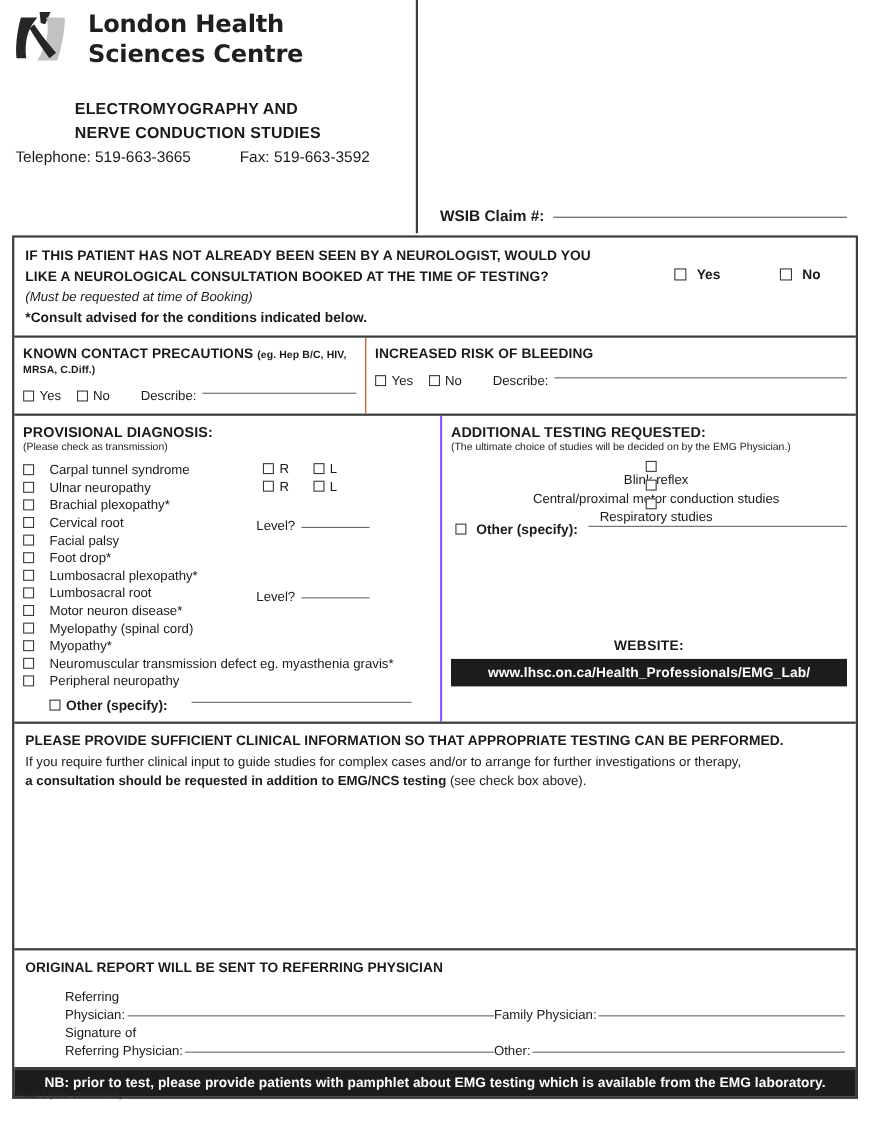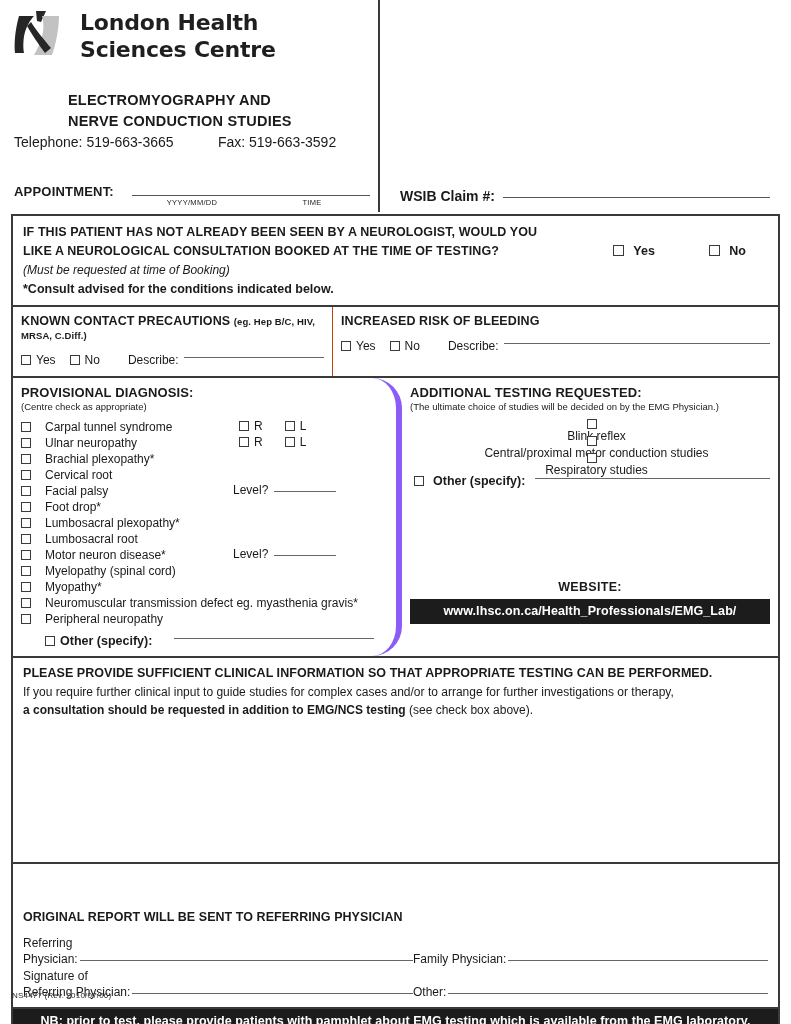--- a/index.html
+++ b/index.html
@@ -111,37 +111,37 @@
     display: inline-block; width: 10px; height: 10px;
     border: 1.6px solid #3a3a3a; background: #fff;
     vertical-align: -1px; flex: 0 0 auto;
   }
   .cb.lg { width: 11px; height: 11px; }
   .cb-lbl { margin-left: 5px; margin-right: 14px; font-size: 12px; }
   .cb-lbl.b { font-weight: bold; font-size: 12.5px; }
 
   
   .diag-wrap { display: flex; }
-  .diag-l { width: 389px; border-right: 6px solid #8b5cf6; padding: 7px 8px 8px 8px; border-radius: 30px; }
+  .diag-l { width: 389px; border-right: 2px solid #8b5cf6; padding: 7px 8px 8px 8px; }
   .diag-r { flex: 1; padding: 7px 8px 8px 8px; position: relative; }
 
   .sec-hd { font-size: 13px; font-weight: bold; letter-spacing: 0.1px; }
   .sec-sub { font-size: 9.5px; margin-top: 1px; }
 
   .diag-list { margin-top: 7px; }
   .diag-item {
     display: flex; align-items: center; height: 16px; font-size: 12px;
     padding-left: 24px;
   }
   .diag-item .nm { white-space: nowrap; }
   .diag-row-rel { position: relative; }
   .rl-group { position: absolute; left: 218px; top: 0; display: flex; align-items: center; }
   .rl-group .cb { margin-right: 5px; }
   .rl-group .rl-l { margin-right: 22px; font-size: 12px; }
-  .level-group { position: absolute; left: 212px; top: 16px; display: flex; align-items: baseline; font-size: 12px; }
+  .level-group { position: absolute; left: 212px; top: 4px; display: flex; align-items: baseline; font-size: 12px; }
   .level-group .rule { width: 62px; border-bottom: 1px solid #666; margin-left: 6px; position: relative; top: -2px; }
 
   .other-row { display: flex; align-items: center; margin-top: 7px; padding-left: 24px; font-size: 12.5px; }
   .other-row .rule { width: 200px; border-bottom: 1px solid #666; margin-left: 8px; position: relative; top: -3px; }
 
   
   .add-list { margin-top: 7px; }
   .add-item { display: flex; align-items: center; height: 17px; font-size: 12px; padding-left: 4px; flex-direction: column; }
   .add-item .nm { margin-left: 9px; }
   .add-other { display: flex; align-items: center; margin-top: 4px; padding-left: 4px; font-size: 12.5px; font-weight: bold; }
@@ -158,22 +158,22 @@
 
   
   .clinical { padding: 8px 10px 0 10px; height: 206px; }
   .clin-l1 { font-size: 12.5px; font-weight: bold; letter-spacing: 0.05px; }
   .clin-l2 { font-size: 12px; margin-top: 4px; line-height: 1.45; }
   .clin-l3 { font-size: 12px; margin-top: 2px; }
   .clin-l3 b { font-weight: bold; }
 
   
   .report { padding: 9px 10px 8px 10px; }
-  .report-hd { font-size: 12.5px; font-weight: bold; letter-spacing: 0.05px; margin-top: 37px; }
-  .report-grid { margin-top: 11px; }
+  .report-hd { font-size: 12.5px; font-weight: bold; letter-spacing: 0.05px; }
+  .report-grid { margin-top: 11px; margin-left: 36px; }
   .rline { display: flex; align-items: flex-end; font-size: 12px; }
   .rcol-l { width: 390px; display: flex; align-items: baseline; }
   .rcol-r { flex: 1; display: flex; align-items: baseline; }
   .rule-f { flex: 1; border-bottom: 1px solid #666; position: relative; top: -2px; margin-left: 2px; }
   .pre-lbl { font-size: 12px; line-height: 1.4; }
 
   .nb-bar {
     background: #1c1c1c; color: #ffffff;
     font-size: 12.5px; font-weight: bold; text-align: center;
     padding: 5px 4px 6px 4px; letter-spacing: 0.05px;
@@ -210,28 +210,20 @@
     <div class="form-title">
       <div>ELECTROMYOGRAPHY AND</div>
       <div>NERVE CONDUCTION STUDIES</div>
     </div>
 
     <div class="contact-line">
       <span class="tel">Telephone: 519-663-3665</span>
       <span>Fax: 519-663-3592</span>
     </div>
 
-    <div class="appointment-row">
-      <span class="appt-label">APPOINTMENT:</span>
-      <div class="appt-rule"></div>
-      <div class="appt-sub">
-        <span class="ymd">YYYY/MM/DD</span>
-        <span class="tm">TIME</span>
-      </div>
-    </div>
 
     <div class="wsib">
       <span>WSIB Claim #:</span>
       <span class="rule"></span>
     </div>
   </div>
 
   <div class="body-box">
 
     <div class="sect consult">
@@ -276,21 +268,21 @@
           <span class="desc">Describe:</span>
           <span class="rule"></span>
         </div>
       </div>
     </div>
 
     <div class="sect diag-wrap">
 
       <div class="diag-l">
         <div class="sec-hd">PROVISIONAL DIAGNOSIS:</div>
-        <div class="sec-sub">(Centre check as appropriate)</div>
+        <div class="sec-sub">(Please check as transmission)</div>
         <div class="diag-list" id="diag-list">
             <div class="diag-item diag-row-rel" style="position: relative;">
               <span class="cb" style="position: absolute; left: 0px;"></span>
               <span class="nm">Carpal tunnel syndrome</span>
               <span class="rl-group">
                 <span class="cb"></span>
                 <span class="rl-l">R</span>
                 <span class="cb"></span>
                 <span class="rl-l">L</span>
               </span>

